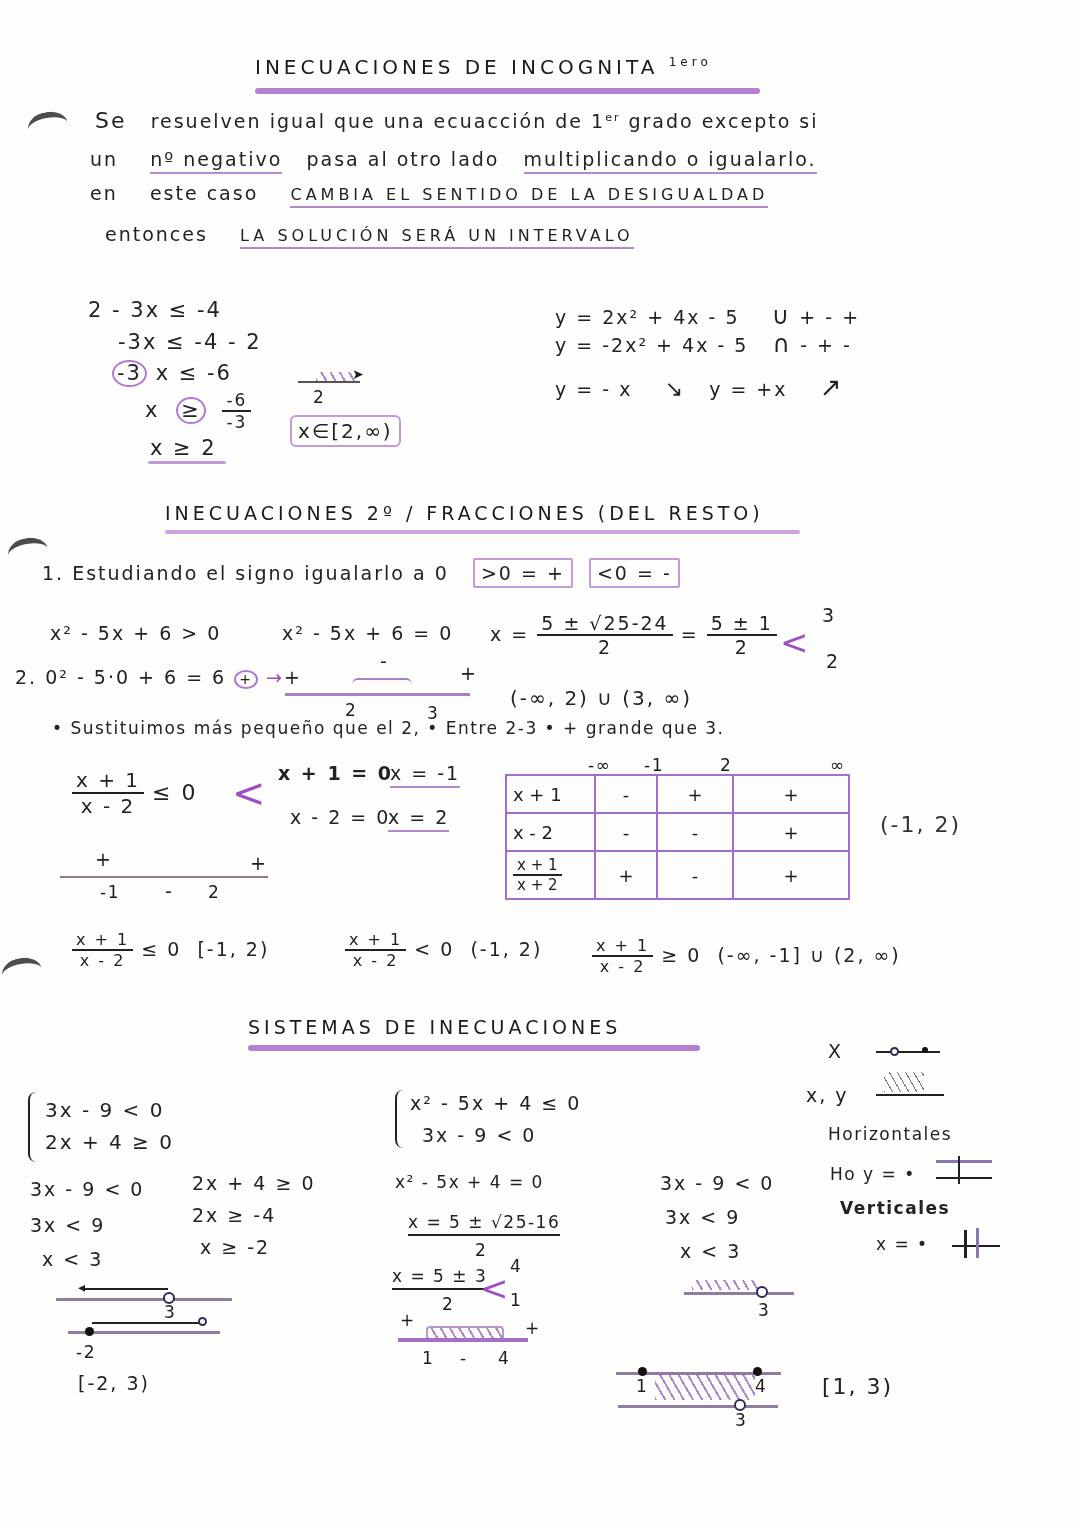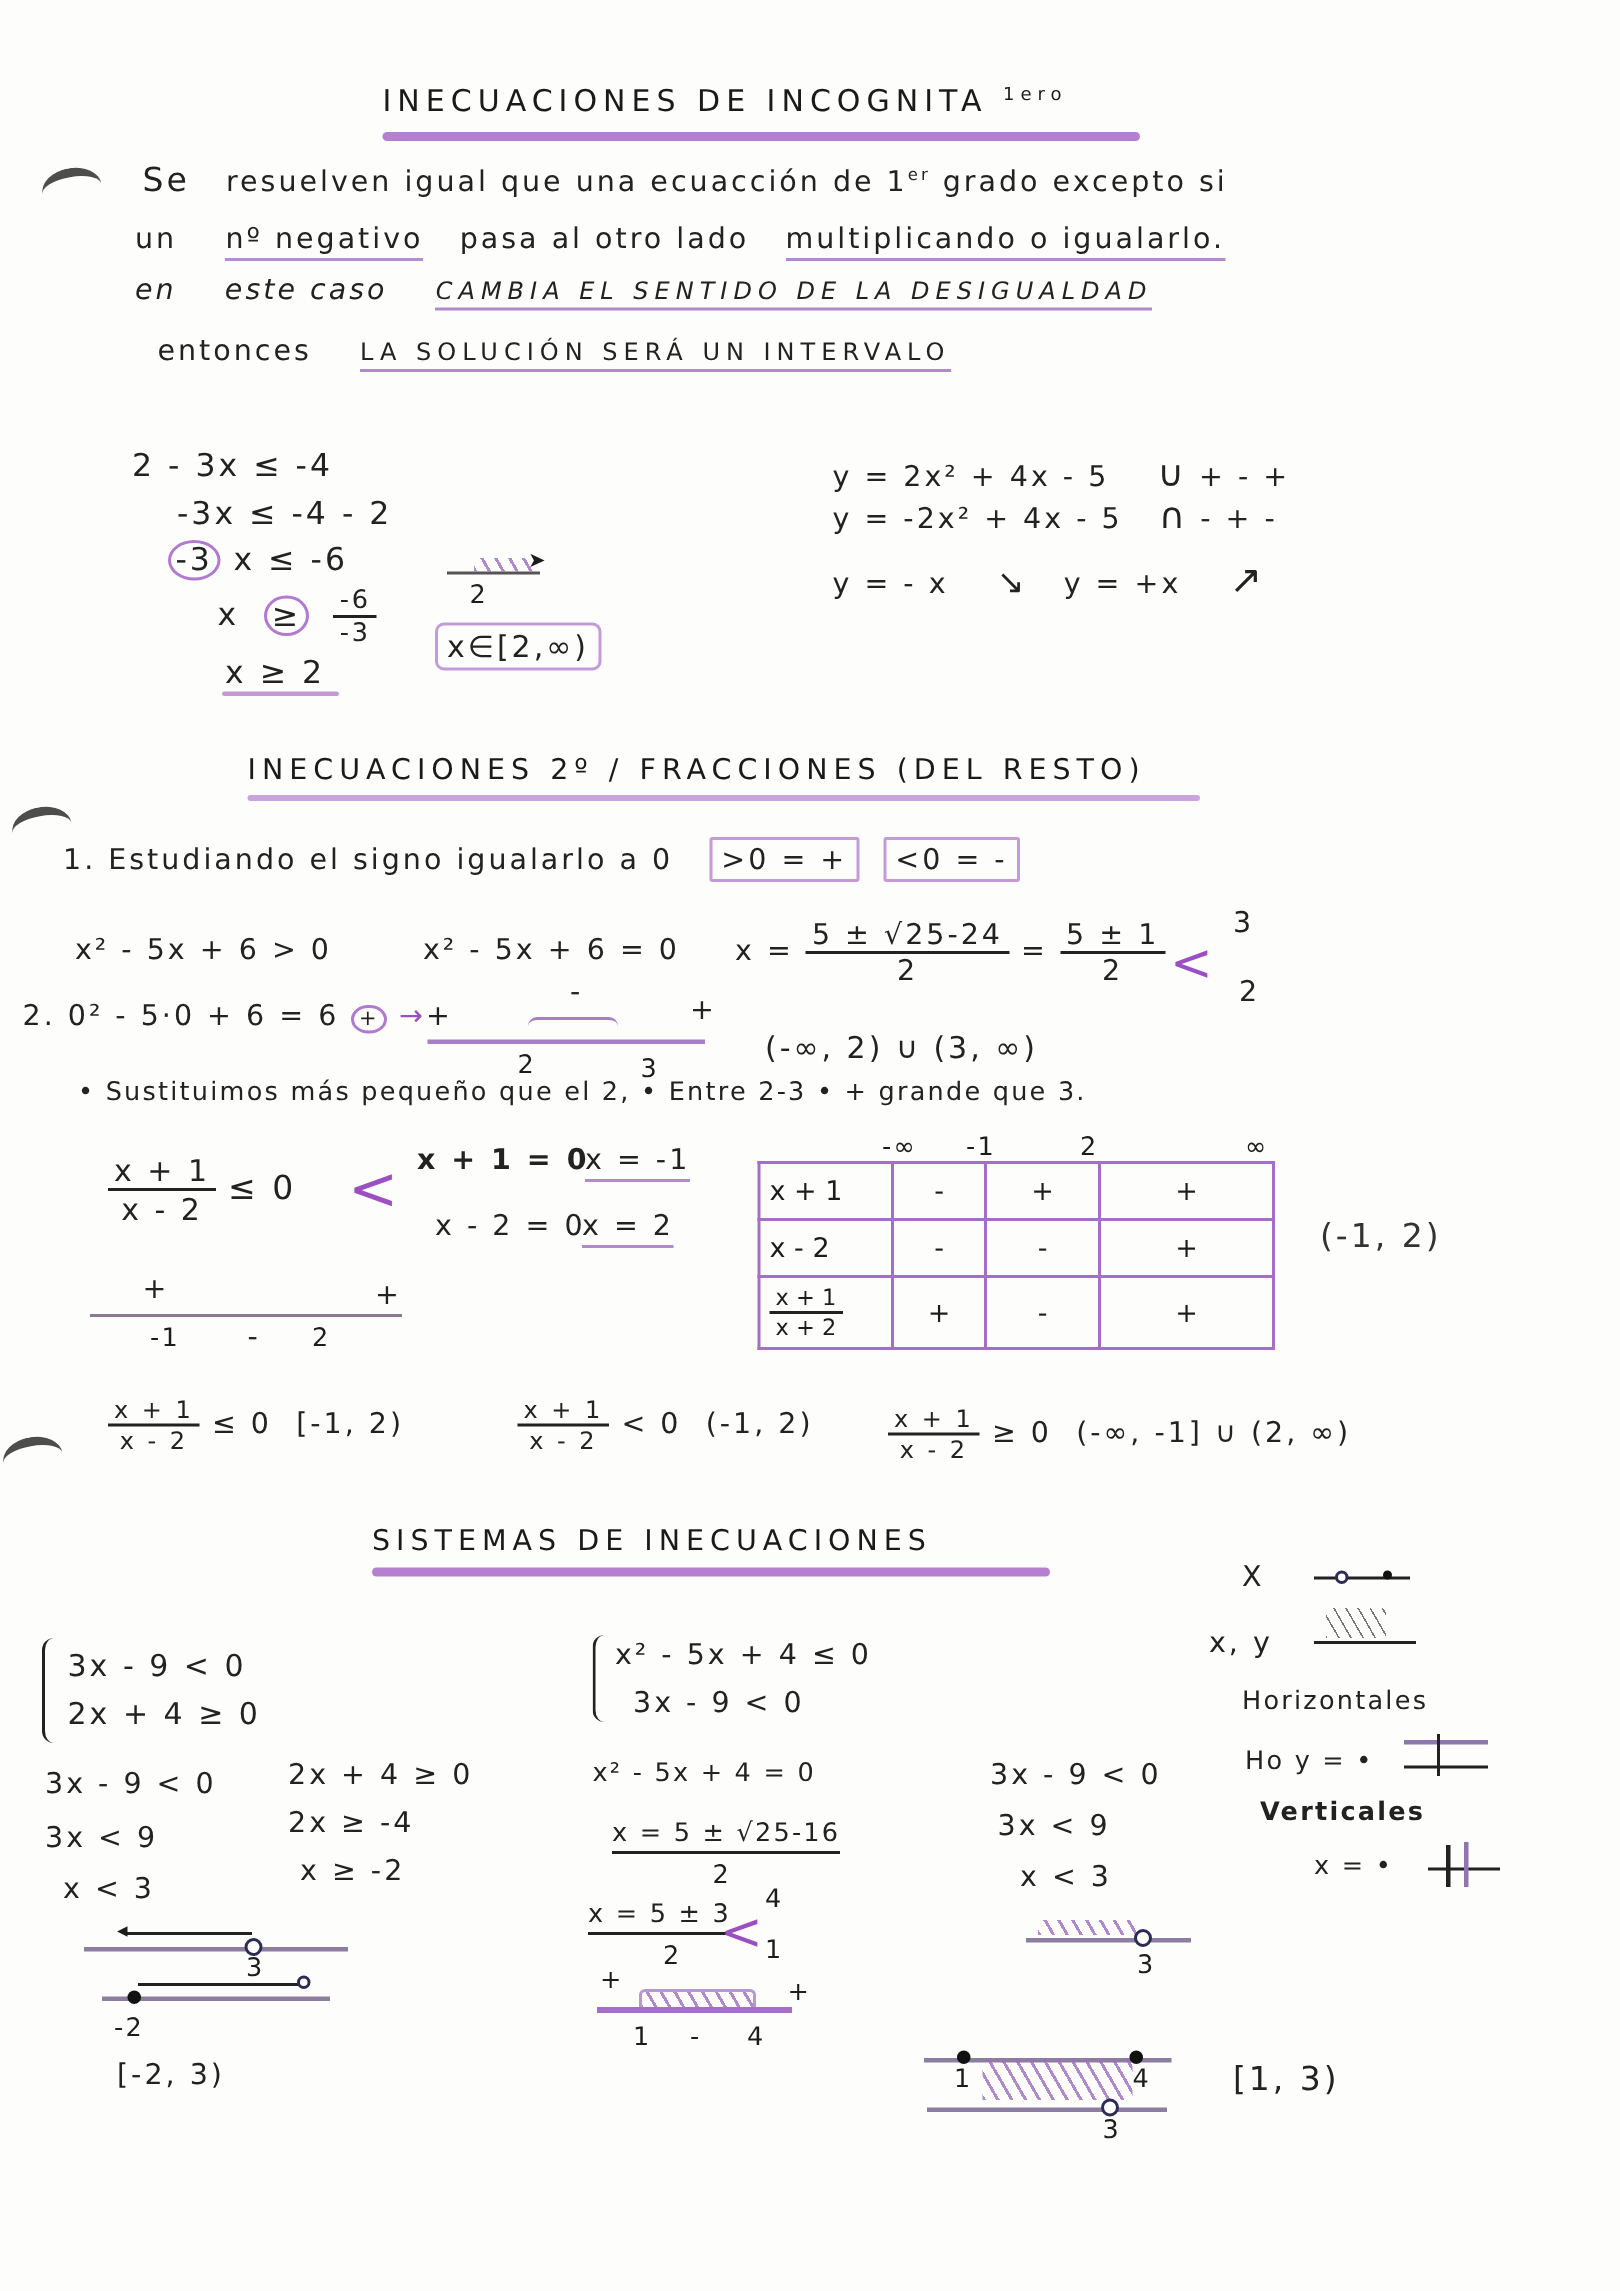--- a/index.html
+++ b/index.html
@@ -46,21 +46,21 @@
   <span style="font-size:22px;">Se</span>&nbsp;&nbsp;
   <span>resuelven igual que una ecuacción de 1</span><sup style="font-size:11px">er</sup>
   <span>grado excepto si</span>
 </div>
 <div class="abs hw" style="left:90px;top:148px;">
   <span>un</span>&nbsp;&nbsp;&nbsp;
   <span class="ul purple" style="color:#222;border-color:#b58ccd;">nº negativo</span>&nbsp;&nbsp;
   <span>pasa al otro lado</span>&nbsp;&nbsp;
   <span class="ul">multiplicando o igualarlo.</span>
 </div>
-<div class="abs hw" style="left:90px;top:182px;font-style:italic;">
+<div class="abs hw" style="left:90px;top:182px;">
   <span>en</span>&nbsp;&nbsp;&nbsp;
   <span>este caso</span>&nbsp;&nbsp;&nbsp;
   <span class="ul caps">CAMBIA EL SENTIDO DE LA DESIGUALDAD</span>
 </div>
 <div class="abs hw" style="left:105px;top:223px;">
   <span>entonces</span>&nbsp;&nbsp;&nbsp;
   <span class="ul caps">LA SOLUCIÓN SERÁ UN INTERVALO</span>
 </div>
 
 <div class="abs hw" style="left:88px;top:298px;font-size:21px;">2 - 3x ≤ -4</div>

